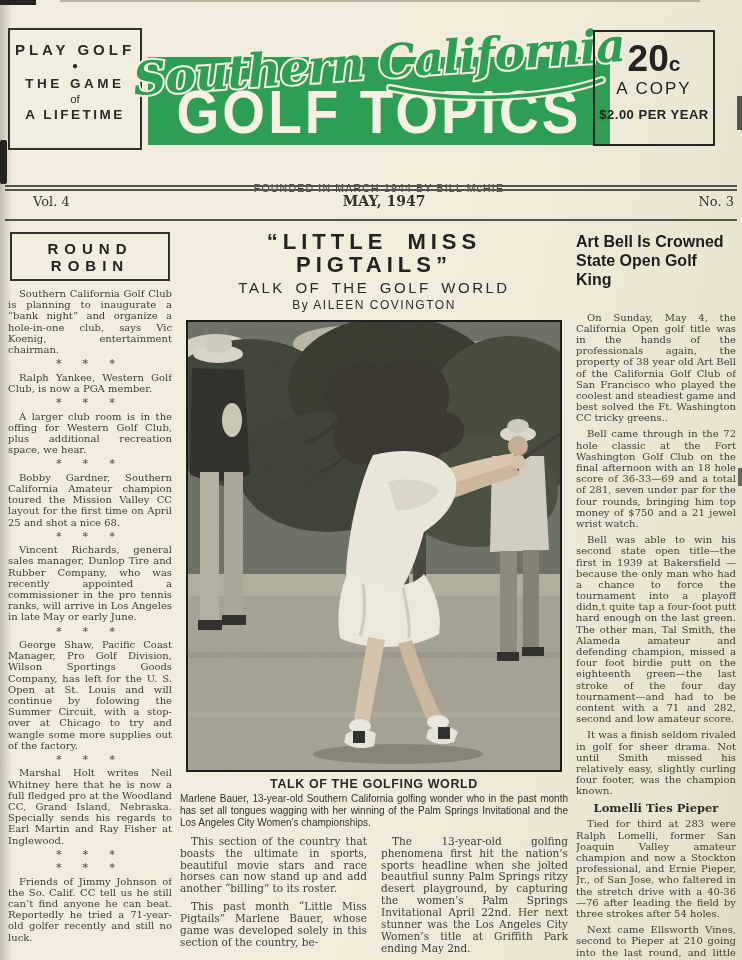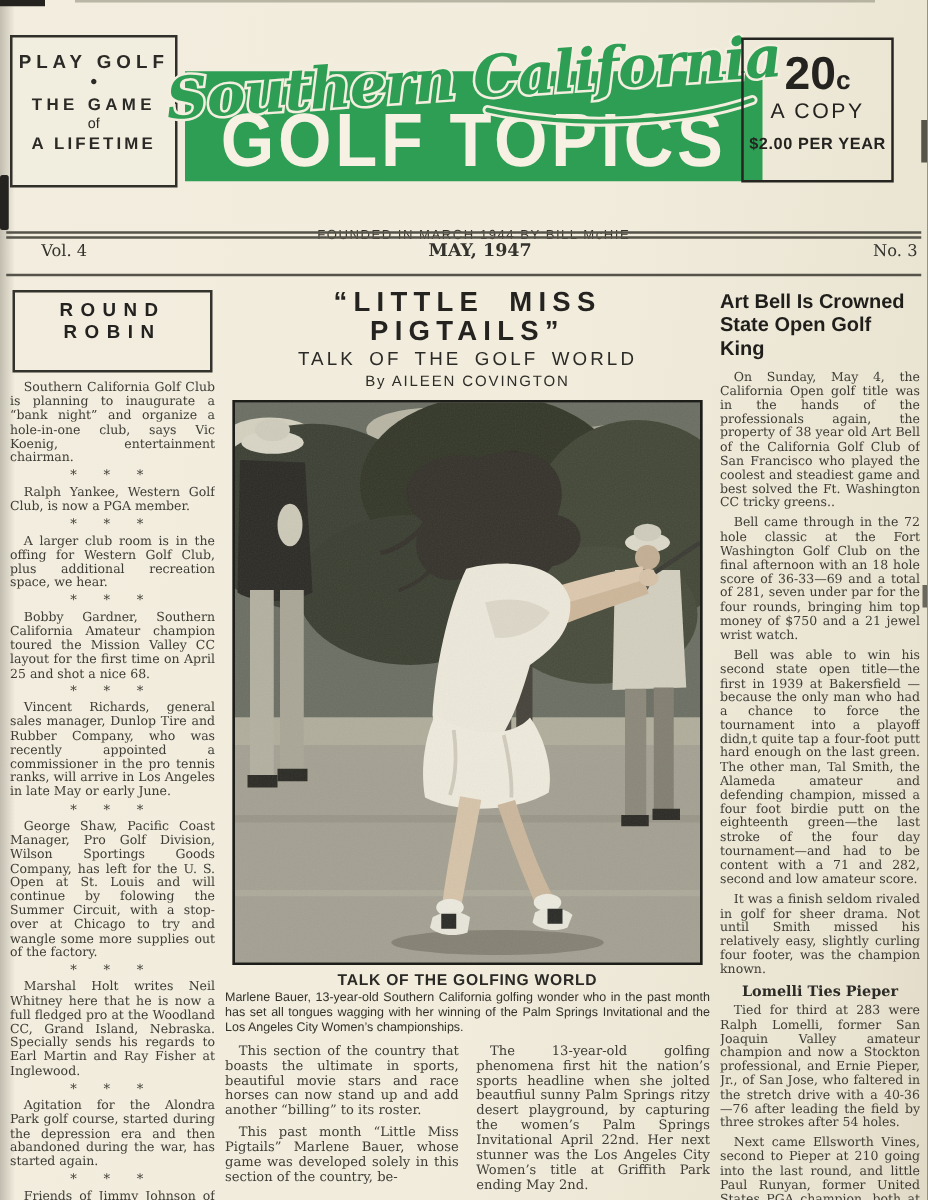--- a/index.html
+++ b/index.html
@@ -40,41 +40,41 @@
   .founded{position:absolute;left:148px;top:162px;width:462px;text-align:center;
       font-family:"Liberation Sans",sans-serif;font-size:10.5px;letter-spacing:1.2px;color:#33322c;margin-top:20px;}
   .rule{position:absolute;left:5px;right:5px;height:1.5px;background:#55534a;}
   .rule-a{top:185px;} .rule-b{top:189px;} .rule-c{top:219px;}
   .vol-row{position:absolute;left:8px;right:8px;top:193px;display:flex;
       justify-content:space-between;align-items:baseline;font-size:13px;color:#33322c;margin-left:25px;}
   .vol-row .date{font-weight:700;font-size:14px;}
   
   .col-left{position:absolute;left:8px;top:232px;width:164px;height:728px;overflow:hidden;}
   .rr-box{border:2px solid #33322d;text-align:center;font-family:"Liberation Sans",sans-serif;
-      font-weight:700;font-size:15px;letter-spacing:6px;color:#232220;padding:6px 0 22px;margin:0 2px 7px;}
+      font-weight:700;font-size:15px;letter-spacing:6px;color:#232220;padding:6px 0 5px;margin:0 2px 7px;}
   .para{font-size:10px;line-height:1.12;margin:0 0 3px;text-align:justify;text-indent:11px;color:#3f3d36;}
   .stars{text-align:center;letter-spacing:9px;font-size:10.5px;line-height:1;margin:1px 0 3px;color:#3f3d36;}
   .col-center{position:absolute;left:180px;top:230px;width:388px;height:730px;overflow:hidden;}
   .headline{text-align:center;font-family:"Liberation Sans",sans-serif;font-weight:700;
       font-size:22px;letter-spacing:5px;word-spacing:9px;color:#242320;line-height:1.05;}
   .subhead1{text-align:center;font-family:"Liberation Sans",sans-serif;font-size:15px;
       letter-spacing:2.5px;word-spacing:4px;color:#2b2a26;margin-top:3px;}
   .byline{text-align:center;font-family:"Liberation Sans",sans-serif;font-size:12px;
       letter-spacing:1.5px;color:#2e2d28;margin-top:2px;}
   .photo{width:372px;height:448px;margin:8px 0 0 6px;border:2px solid #1d1d1a;background:#6b6e62;}
   .cap-title{text-align:center;font-family:"Liberation Sans",sans-serif;font-weight:700;
       font-size:12.5px;letter-spacing:.6px;color:#2a2925;margin-top:5px;}
   .caption{font-family:"Liberation Sans",sans-serif;font-size:10px;line-height:1.18;
       text-align:justify;color:#333129;margin-top:2px;}
   .two-col{display:flex;gap:14px;margin-top:7px;}
   .subcol{width:187px;}
   .subcol .para{font-size:10.5px;line-height:1.14;margin-bottom:6px;}
   .col-right{position:absolute;left:576px;top:232px;width:160px;height:728px;overflow:hidden;}
   .rc-title{font-family:"Liberation Sans",sans-serif;font-weight:700;font-size:16px;
-      line-height:1.2;color:#1f1e1b;margin-bottom:7px;}
+      line-height:1.2;color:#1f1e1b;margin-bottom:22px;}
   .col-right .para{margin-bottom:5px;}
   .rc-subhead{text-align:center;font-weight:700;font-size:11.5px;color:#2c2b26;margin:2px 0 3px;}
 </style>
 </head>
 <body>
 
 <div class="page">
   <div class="shade-left"></div>
   <div class="smudge s1"></div>
   <div class="smudge s2"></div>
@@ -125,21 +125,20 @@
         <p class="para">A larger club room is in the offing for Western Golf Club, plus additional recreation space, we hear.</p>
         <div class="stars">* * *</div>
         <p class="para">Bobby Gardner, Southern California Amateur champion toured the Mission Valley CC layout for the first time on April 25 and shot a nice 68.</p>
         <div class="stars">* * *</div>
         <p class="para">Vincent Richards, general sales manager, Dunlop Tire and Rubber Company, who was recently appointed a commissioner in the pro tennis ranks, will arrive in Los Angeles in late May or early June.</p>
         <div class="stars">* * *</div>
         <p class="para">George Shaw, Pacific Coast Manager, Pro Golf Division, Wilson Sportings Goods Company, has left for the U. S. Open at St. Louis and will continue by folowing the Summer Circuit, with a stop-over at Chicago to try and wangle some more supplies out of the factory.</p>
         <div class="stars">* * *</div>
         <p class="para">Marshal Holt writes Neil Whitney here that he is now a full fledged pro at the Woodland CC, Grand Island, Nebraska. Specially sends his regards to Earl Martin and Ray Fisher at Inglewood.</p>
         <div class="stars">* * *</div>
-        <p class="para">Agitation for the Alondra Park golf course, started during the depression era and then abandoned during the war, has started again.</p>
         <div class="stars">* * *</div>
         <p class="para">Friends of Jimmy Johnson of the So. Calif. CC tell us he still can’t find anyone he can beat. Reportedly he tried a 71-year-old golfer recently and still no luck.</p>
       </div>
   </div>
 
   <div class="col-center">
     <div class="headline">“LITTLE MISS PIGTAILS”</div>
     <div class="subhead1">TALK OF THE GOLF WORLD</div>
     <div class="byline">By AILEEN COVINGTON</div>
 

